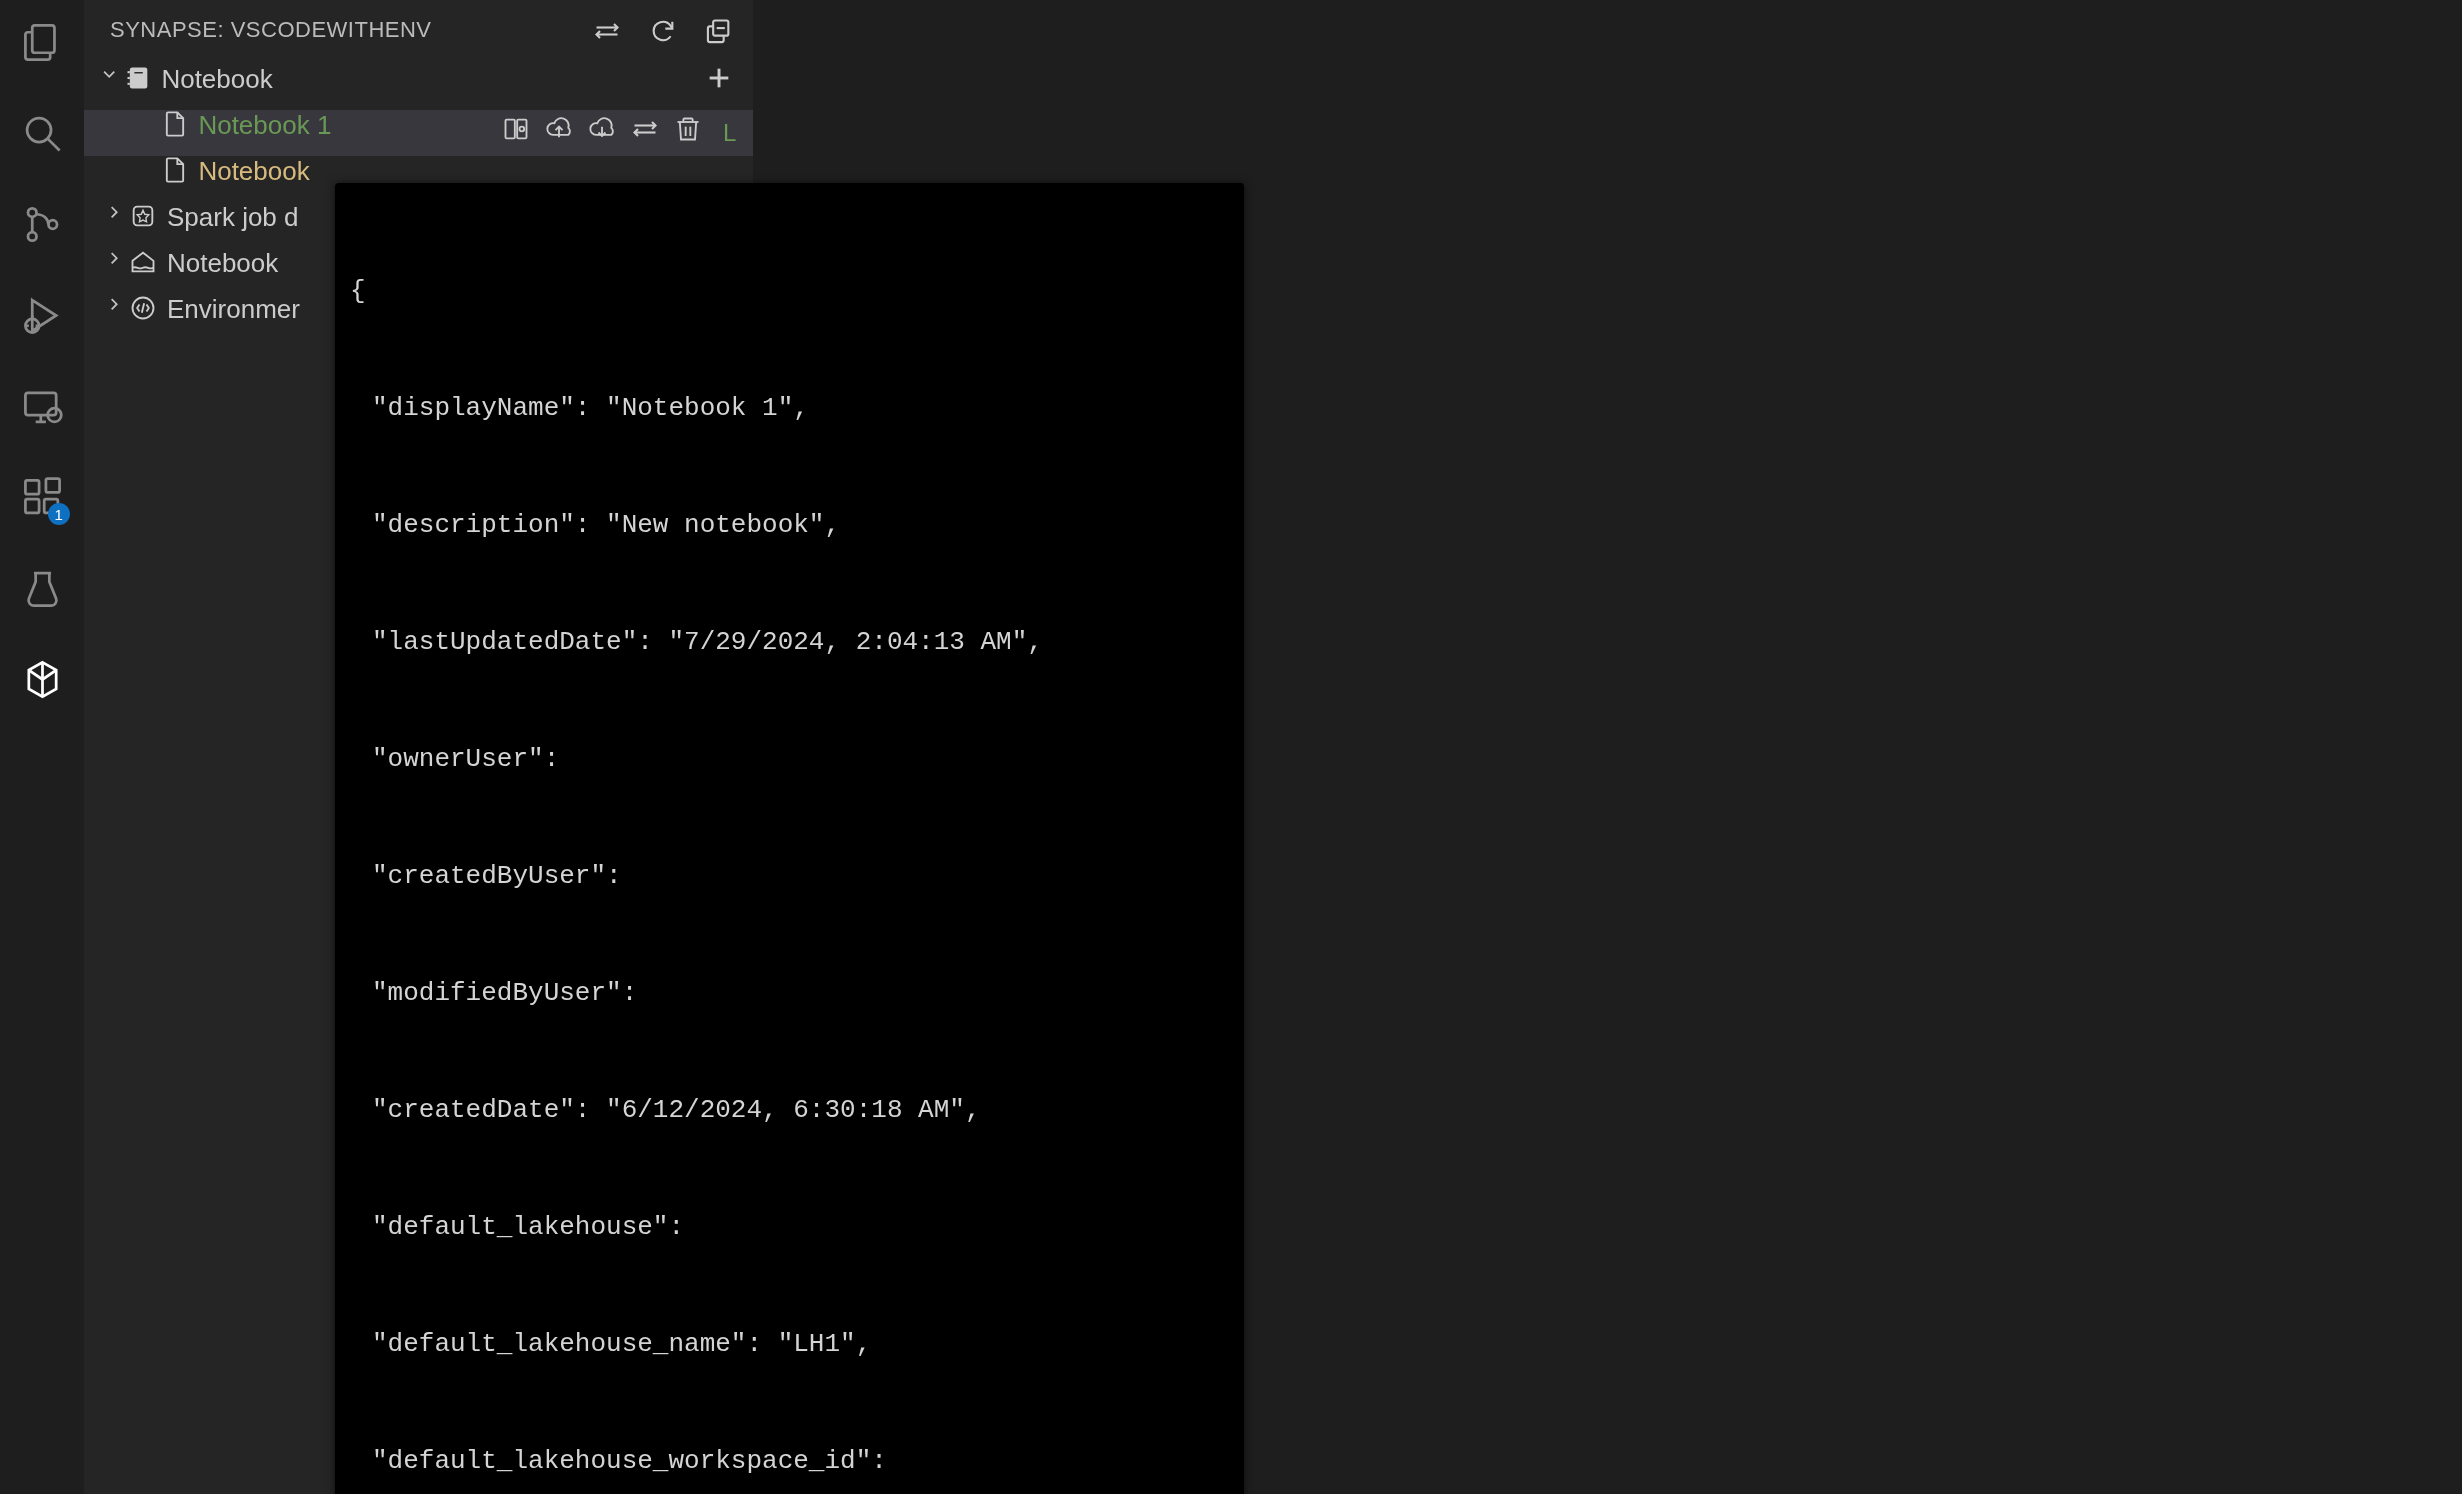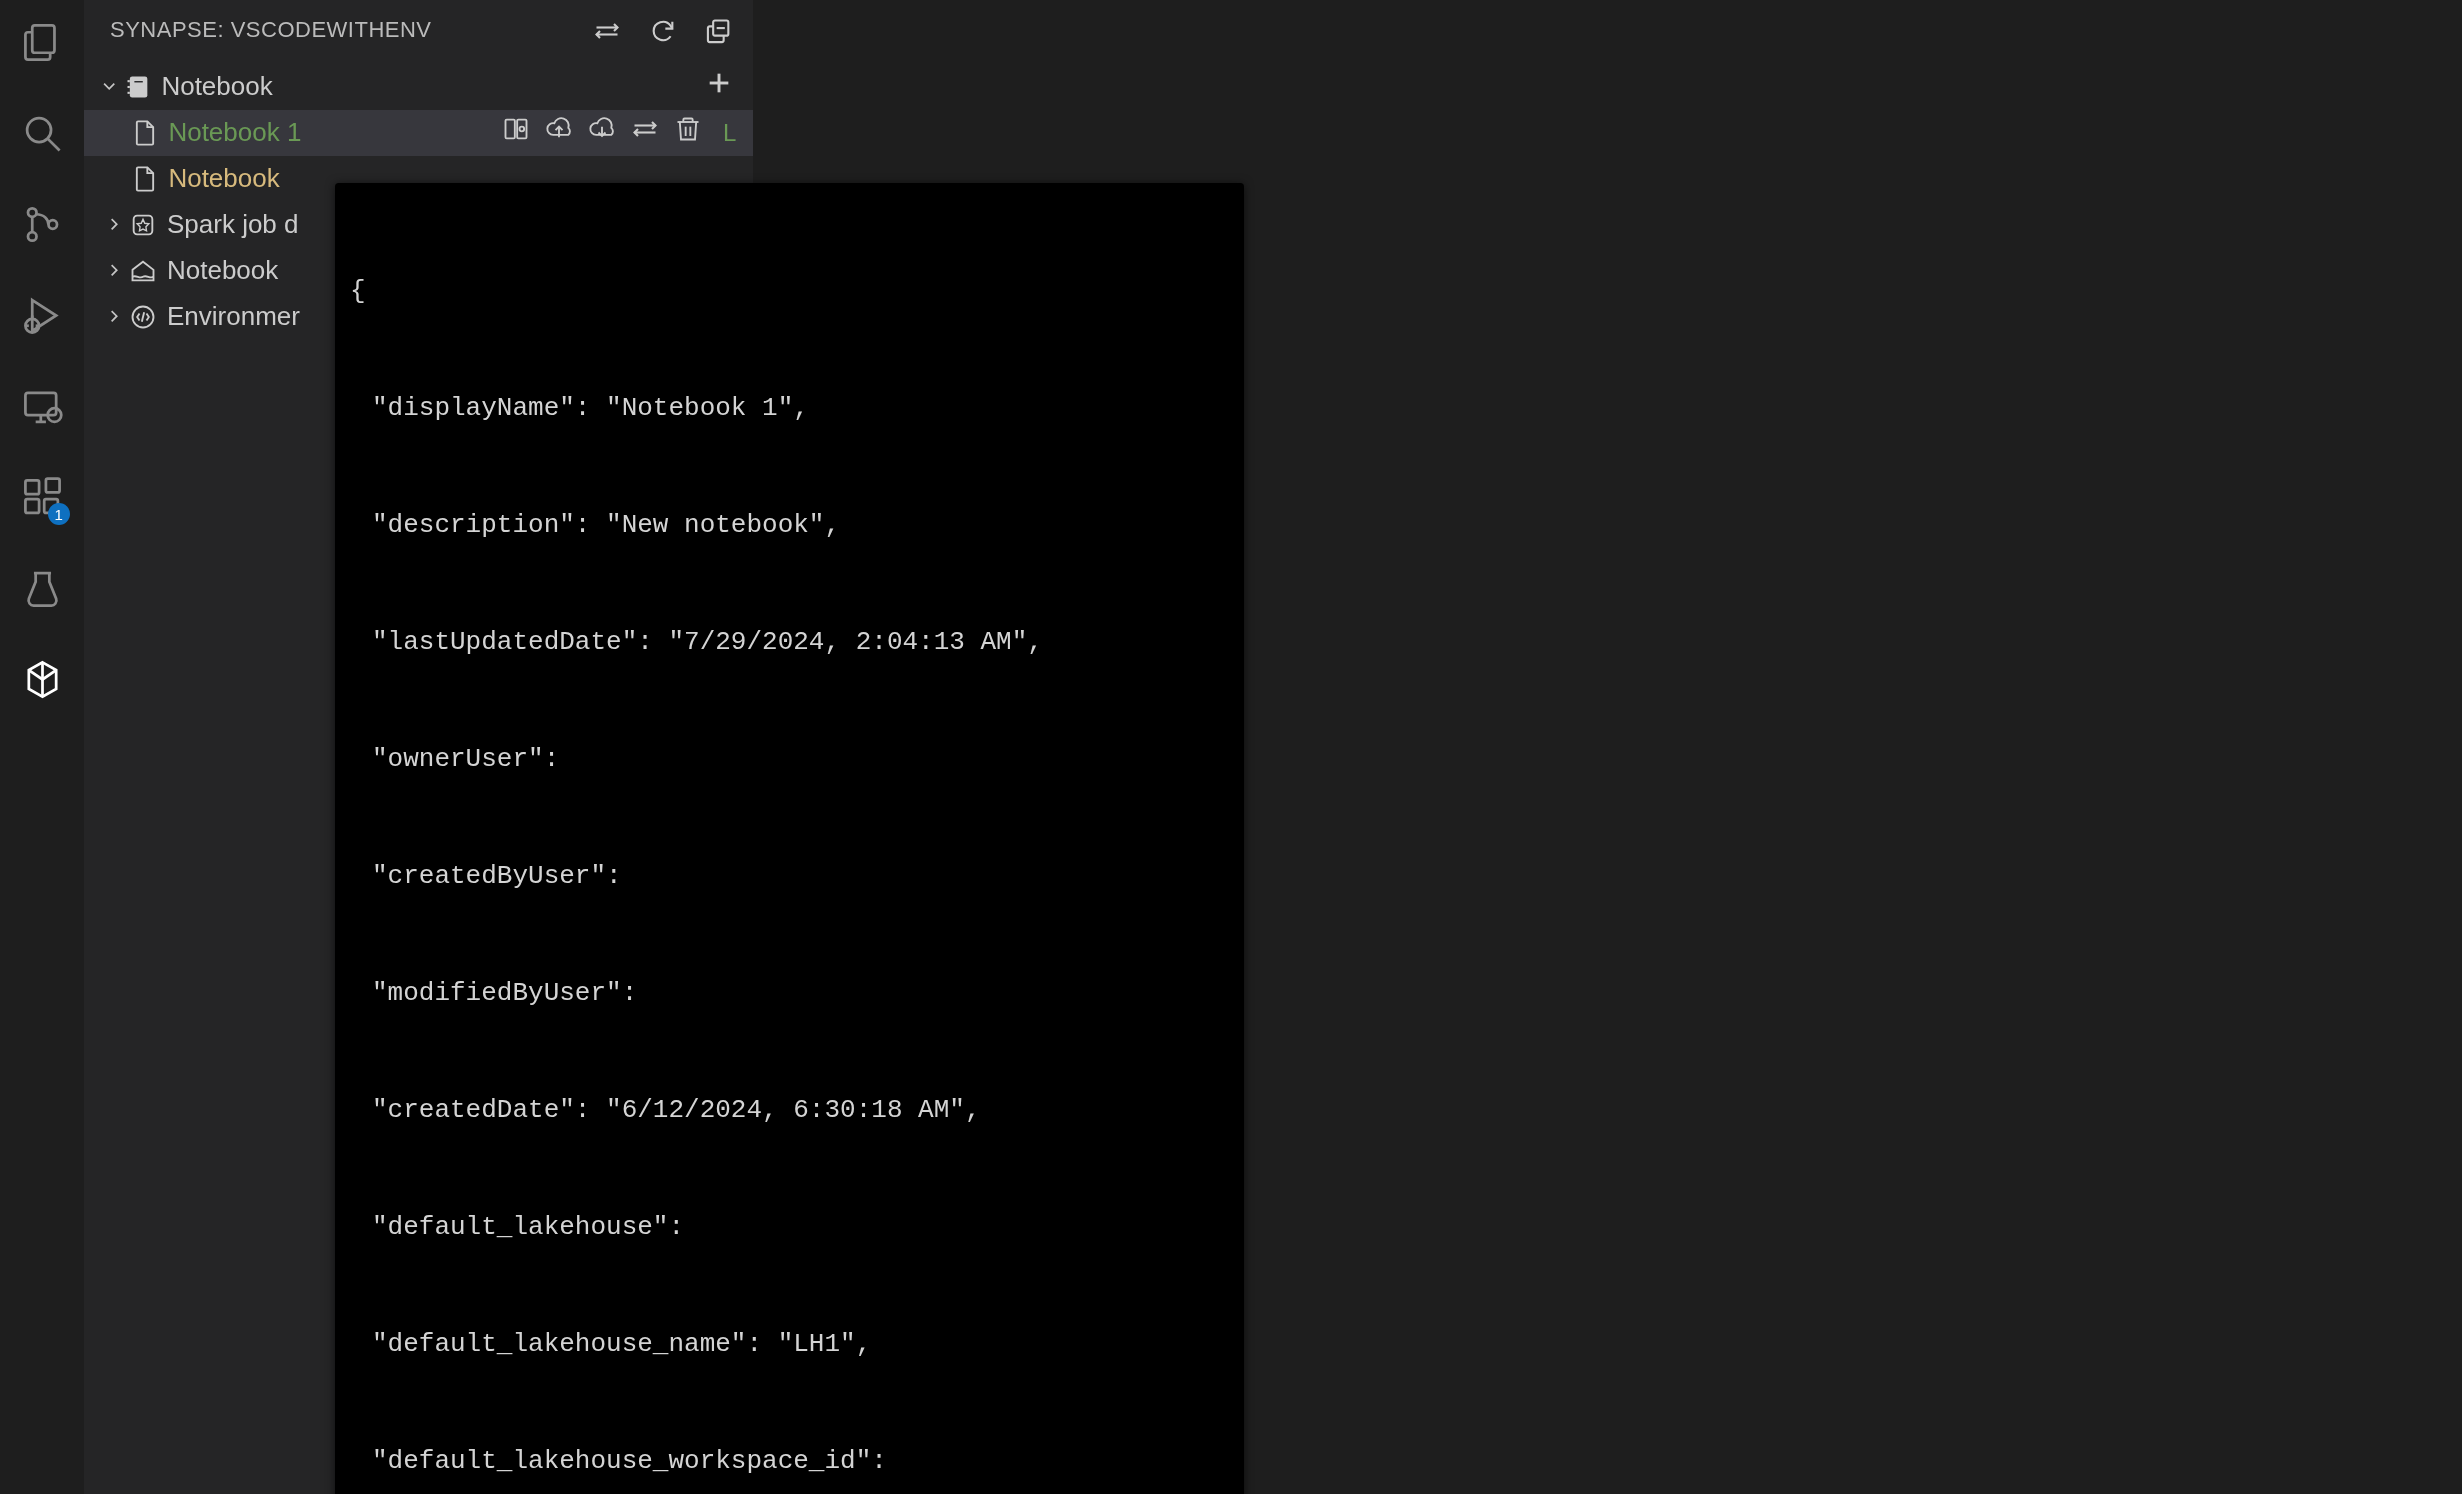--- a/index.html
+++ b/index.html
@@ -73,21 +73,20 @@
     gap: 28px;
     color: #cccccc;
   }
   .panel-header-actions svg { width: 28px; height: 28px; }
   .tree {
     display: flex;
     flex-direction: column;
   }
   .tree-row {
     display: flex;
-    align-items: center;
     height: 46px;
     font-size: 26px;
     color: #cccccc;
     padding-left: 15px;
     position: relative;
   }
   .tree-row .chevron {
     width: 24px;
     display: flex;
     justify-content: center;
@@ -95,21 +94,21 @@
   }
   .tree-row .chevron svg { width: 20.4px; height: 20.4px; }
   .tree-row .node-icon {
     width: 33px;
     display: flex;
     justify-content: center;
     margin-right: 7.4px;
   }
   .tree-row .node-icon svg { width: 28px; height: 28px; }
   .tree-row.level-0 { padding-left: 13px; }
-  .tree-row.level-1 { padding-left: 44px; }
+  .tree-row.level-1 { padding-left: 74px; }
   .tree-row.level-0b { padding-left: 18.6px; }
   .tree-row.selected { background: #37373d; }
   .row-actions {
     margin-left: auto;
     display: flex;
     align-items: center;
     gap: 15px;
     padding-right: 16.7px;
   }
   .row-actions svg { width: 28px; height: 28px; }

